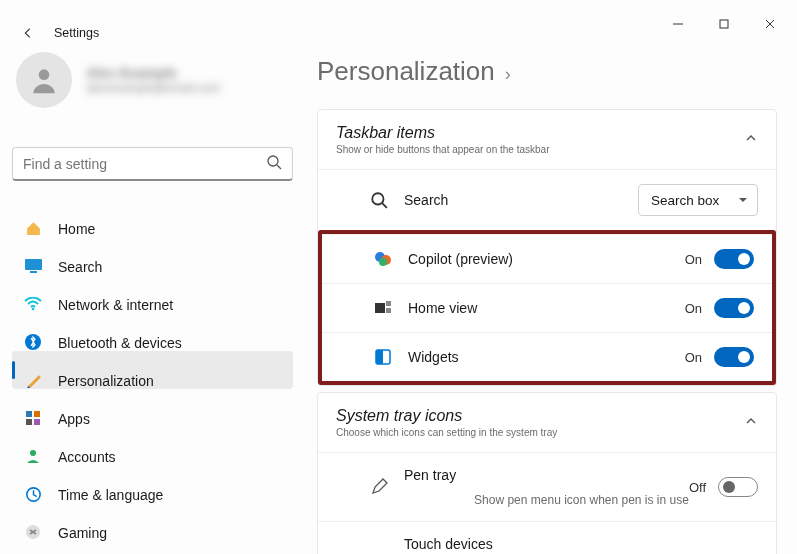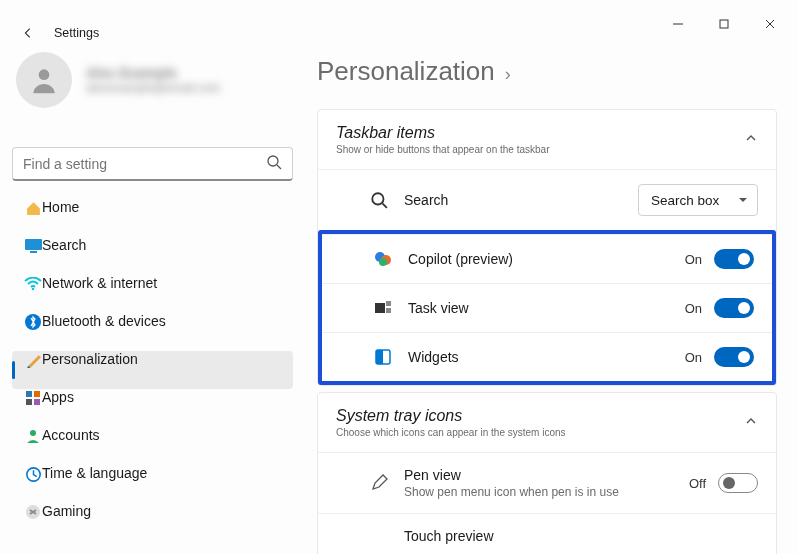--- a/index.html
+++ b/index.html
@@ -18,56 +18,56 @@
   .avatar { width: 56px; height: 56px; border-radius: 50%; background: #e4e4e4; display:flex; align-items:center; justify-content:center; }
   .avatar svg { width:32px; height:32px; fill:#9a9a9a; }
   .profile-text .name { font-weight:600; font-size:14px; filter: blur(4px); color:#888; }
   .profile-text .email { font-size:12px; color:#888; filter: blur(4px); }
   
   .searchbox { display:flex; align-items:center; border:1px solid #d0d0d0; border-bottom:2px solid #8a8a8a; border-radius:4px; height:34px; padding:0 10px; margin-bottom:18px; background:#fff;margin-top:39px; }
   .searchbox input { border:none; outline:none; flex:1; font-size:14px; background:transparent; }
   .searchbox .sicon { color:#555; }
   
   .nav { display:flex; flex-direction:column; }
-  .nav-item { display:flex; align-items:flex-start; height:38px; padding:0 12px; border-radius:4px; cursor:pointer; font-size:14px; position:relative; }
+  .nav-item { display:flex; align-items:flex-end; gap:16px; height:38px; padding:0 12px; border-radius:4px; cursor:pointer; font-size:14px; position:relative; }
   .nav-item.active { background:#eaeaea; }
   .nav-item.active::before { content:""; position:absolute; left:0; top:10px; bottom:10px; width:3px; background:#0067c0; border-radius:2px; }
   .nav-icon { width:18px; height:18px; display:flex; align-items:center; justify-content:center; }
   
   .main { flex:1; padding: 10px 20px 0 12px; overflow-y:auto; }
   .breadcrumb { display:flex; align-items:baseline; gap:10px; margin: 6px 0 22px 0; }
   .breadcrumb .crumb { font-size:26px; color:#6b6b6b; }
   .breadcrumb .sep { font-size:18px; color:#888; }
   .breadcrumb .current { font-size:26px; font-weight:600; color:#1a1a1a; }
   
   .card { background:#fff; border:1px solid #e8e8e8; border-radius:4px; margin-bottom:6px; }
   .card-header { display:flex; align-items:center; padding:14px 18px; }
   .card-header .txt { flex:1; }
   .card-header .hd { font-size:16px;font-style:italic; }
   .card-header .sub { font-size:10px; color:#6b6b6b; margin-top:2px; }
   .chev { color:#555; }
   
   .row { display:flex; align-items:center; padding:14px 18px 14px 48px; border-top:1px solid #eee; }
   .row .ricon { width:26px; display:flex; align-items:center; justify-content:center; margin-right:12px; }
   .row .rlabel { flex:1; font-size:14px; }
-  .row .rsub { font-size:12px; color:#6b6b6b; margin-top:2px; }
+  .row .rsub { font-size:12px; color:#6b6b6b; margin-top:10px;text-align:right; }
   .row .rtxtcol { flex:1; }
   .row .state { font-size:13px; margin-right:12px; color:#333; }
   
   .dropdown { border:1px solid #d0d0d0; border-radius:4px; height:32px; padding:0 30px 0 12px; display:flex; align-items:center; font-size:13.5px; background:#fff; position:relative; min-width:120px; cursor:pointer; }
   .dropdown::after { content:""; position:absolute; right:10px; top:13px; border:4px solid transparent; border-top-color:#555; }
   
   .toggle { width:40px; height:20px; border-radius:10px; position:relative; cursor:pointer; }
   .toggle.on { background:#0067c0; }
   .toggle.off { background:#fff; border:1px solid #888; }
   .toggle .knob { position:absolute; width:12px; height:12px; border-radius:50%; top:4px; }
   .toggle.on .knob { background:#fff; right:4px; }
   .toggle.off .knob { background:#666; left:4px; top:3px; }
   
-  .highlight-box { border:4px solid #1d4ed8; border-radius:3px; }
+  .highlight-box { border:4px solid #7f1d1d; border-radius:3px; }
   
   .icon-home{color:#f2b84b;} .icon-system{color:#1e90d4;} .icon-bt{color:#0078d4;} .icon-net{color:#0ec3d8;}
   .icon-pers{color:#0b6bcb;} .icon-apps{color:#e06c00;} .icon-acc{color:#27ae60;} .icon-time{color:#0078d4;}
   .icon-game{color:#8a8a8a;}
 </style>
 </head>
 <body>
 
 <div class="titlebar">
   <div class="back">
@@ -253,21 +253,21 @@
             </div>
         </div>
         <div class="row">
           <span class="ricon">
               <svg width="16" height="14" viewBox="0 0 16 14">
                 <rect x="0" y="2" width="10" height="10" fill="#333"></rect>
                 <rect x="11" y="0" width="5" height="5" fill="#888"></rect>
                 <rect x="11" y="7" width="5" height="5" fill="#888"></rect>
               </svg>
             </span>
-          <span class="rlabel">Task view</span>
+          <span class="rlabel">Home view</span>
           <span class="state">On</span>
           <div class="toggle on">
               <div class="knob"></div>
             </div>
         </div>
         <div class="row">
           <span class="ricon">
               <svg width="16" height="16" viewBox="0 0 16 16">
                 <rect x="1" y="1" width="14" height="14" rx="2" fill="none" stroke="#0078d4" stroke-width="1.5"></rect>
                 <rect x="1" y="1" width="7" height="14" fill="#0078d4"></rect>
@@ -279,42 +279,42 @@
               <div class="knob"></div>
             </div>
         </div>
       </div>
     </div>
 
     <div class="card">
       <div class="card-header">
         <div class="txt">
           <div class="hd">System tray icons</div>
-          <div class="sub">Choose which icons can appear in the system icons</div>
+          <div class="sub">Choose which icons can setting in the system tray</div>
         </div>
         <span class="chev"><svg width="14" height="14" viewBox="0 0 14 14">
               <path d="M3 9 L7 5 L11 9" stroke="#555" stroke-width="1.4" fill="none"></path>
             </svg></span>
       </div>
       <div class="row">
         <span class="ricon">
             <svg width="18" height="18" viewBox="0 0 18 18">
               <path d="M3 15 L5 9 L13 1 L17 5 L9 13 Z" fill="none" stroke="#555" stroke-width="1.3"></path>
             </svg>
           </span>
         <div class="rtxtcol">
-          <div class="rlabel" style="flex:none">Pen view</div>
+          <div class="rlabel" style="flex:none">Pen tray</div>
           <div class="rsub">Show pen menu icon when pen is in use</div>
         </div>
         <span class="state">Off</span>
         <div class="toggle off">
             <div class="knob"></div>
           </div>
       </div>
       <div class="row" style="border-top:1px solid #eee;">
         <span class="ricon"></span>
         <div class="rtxtcol">
-          <div class="rlabel" style="flex:none">Touch preview</div>
+          <div class="rlabel" style="flex:none">Touch devices</div>
         </div>
       </div>
     </div>
   </main>
 </div>
 
 </body></html>

